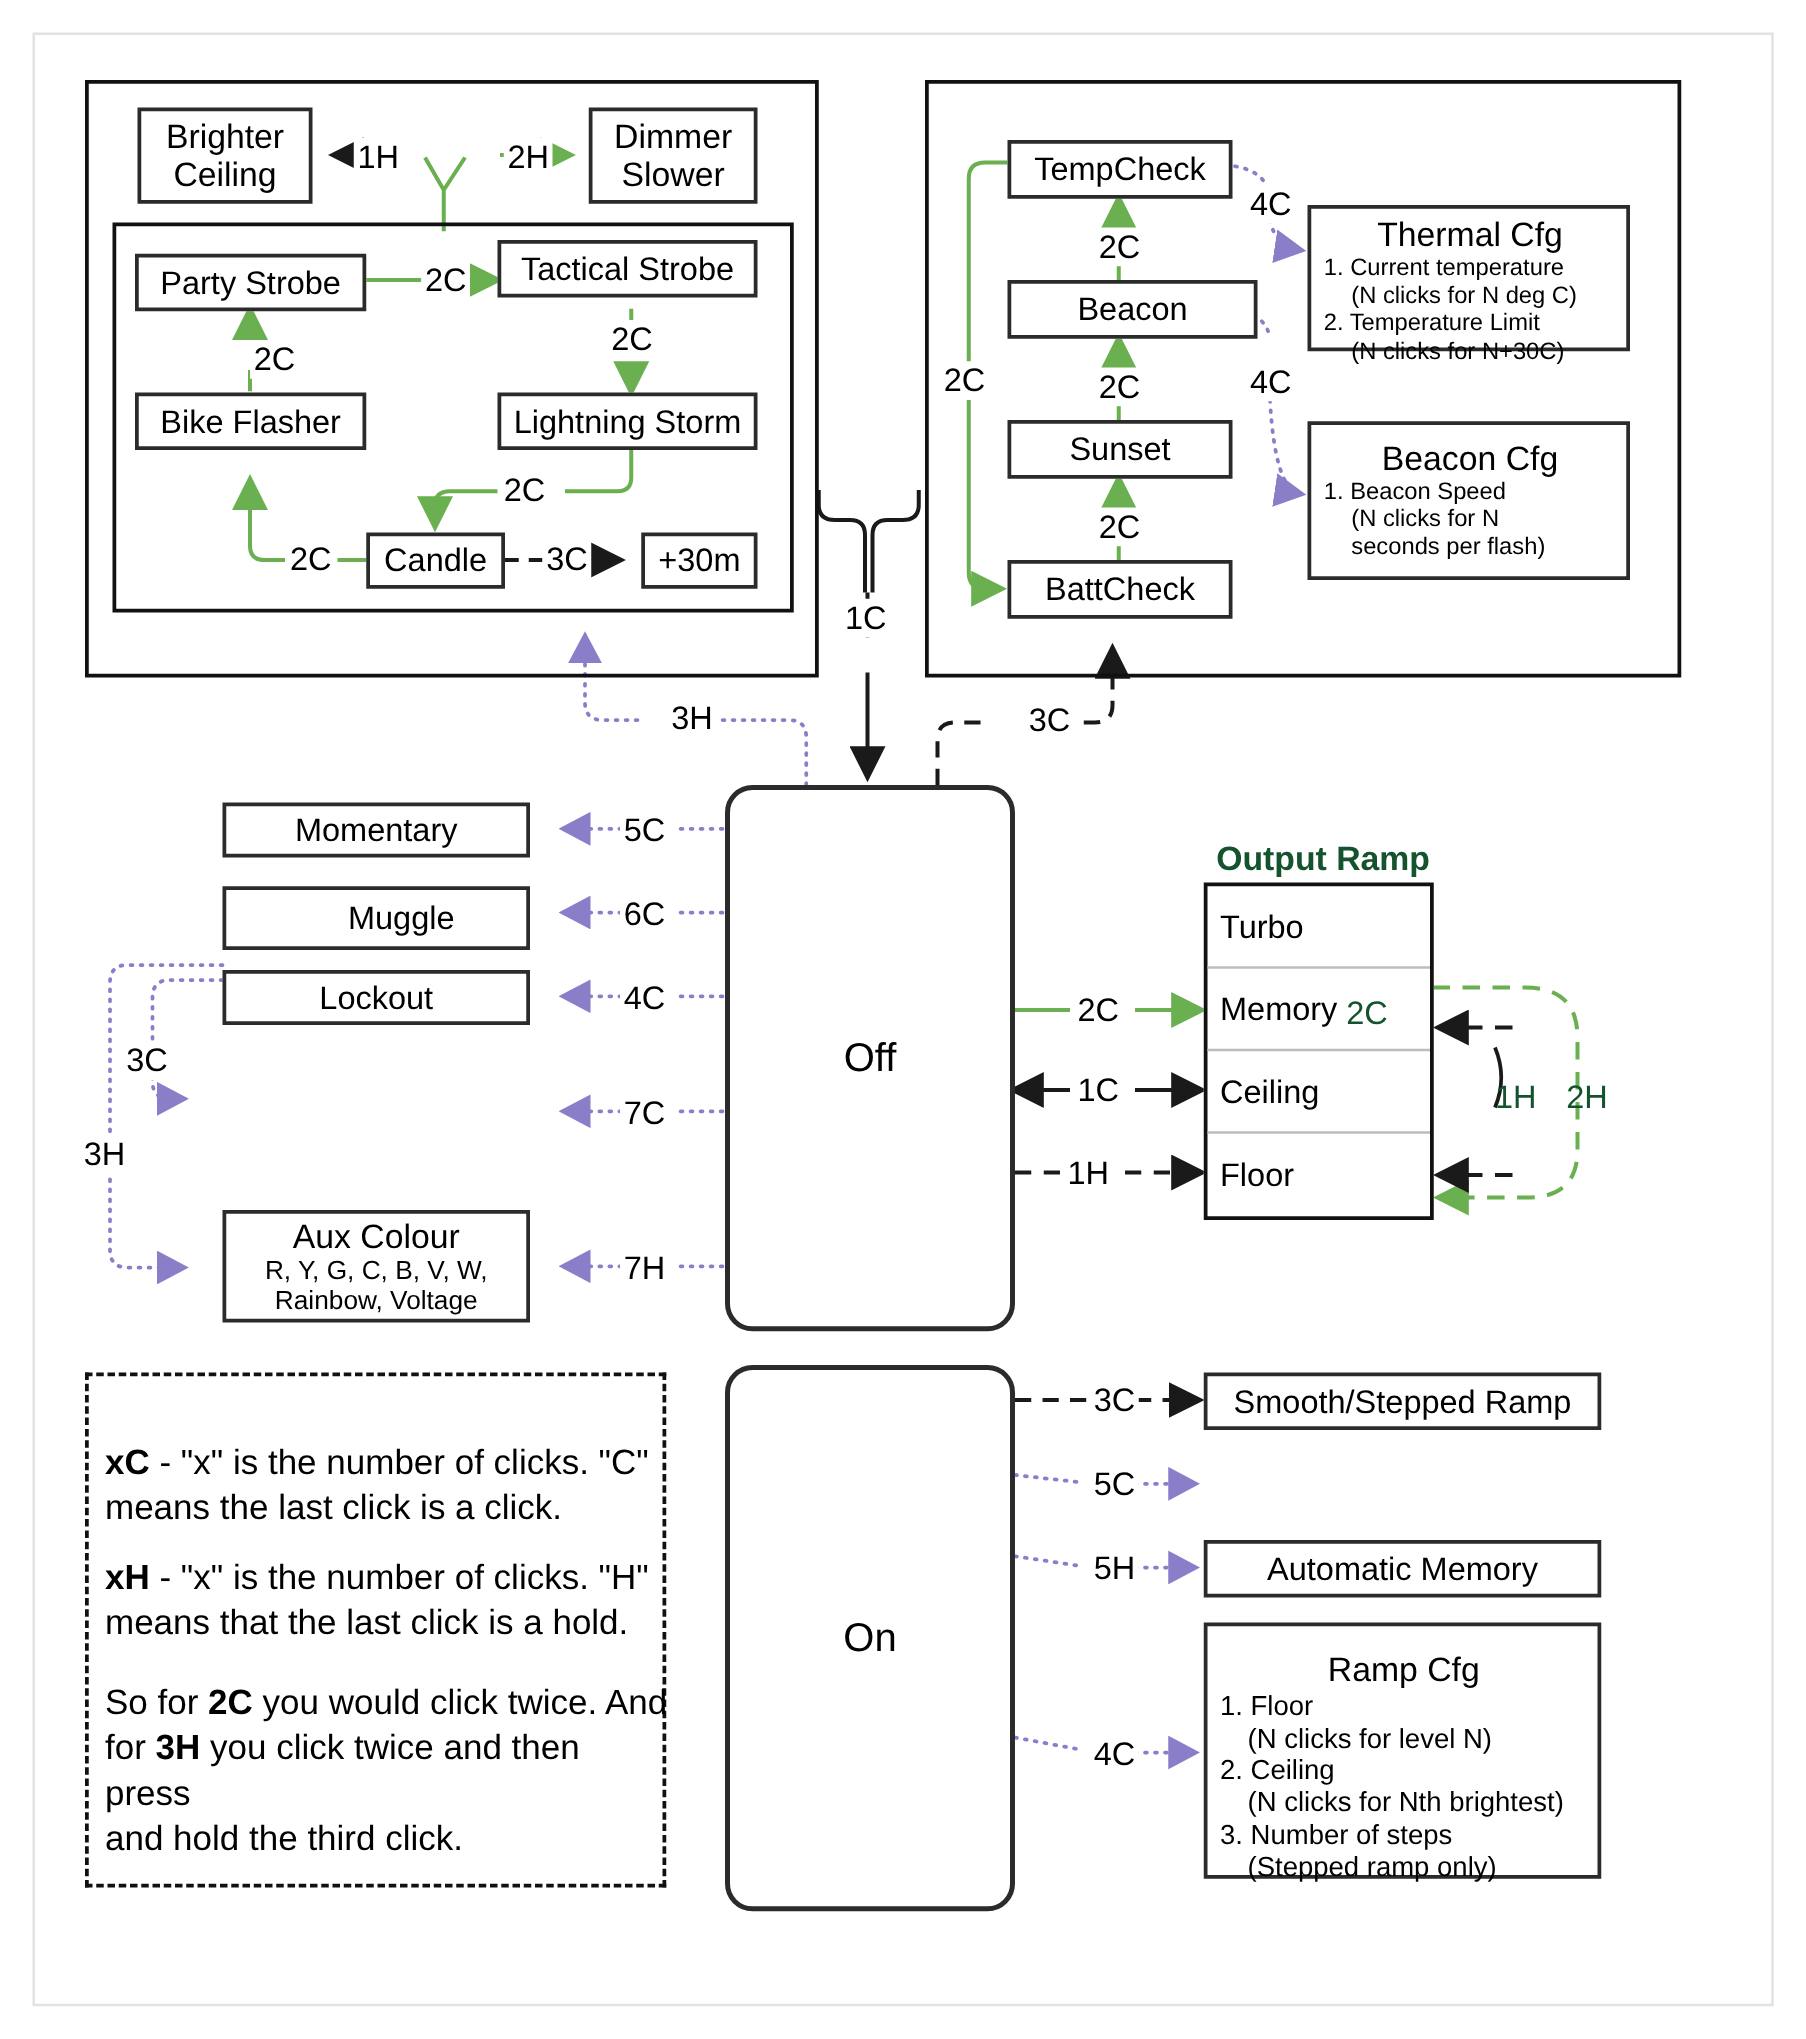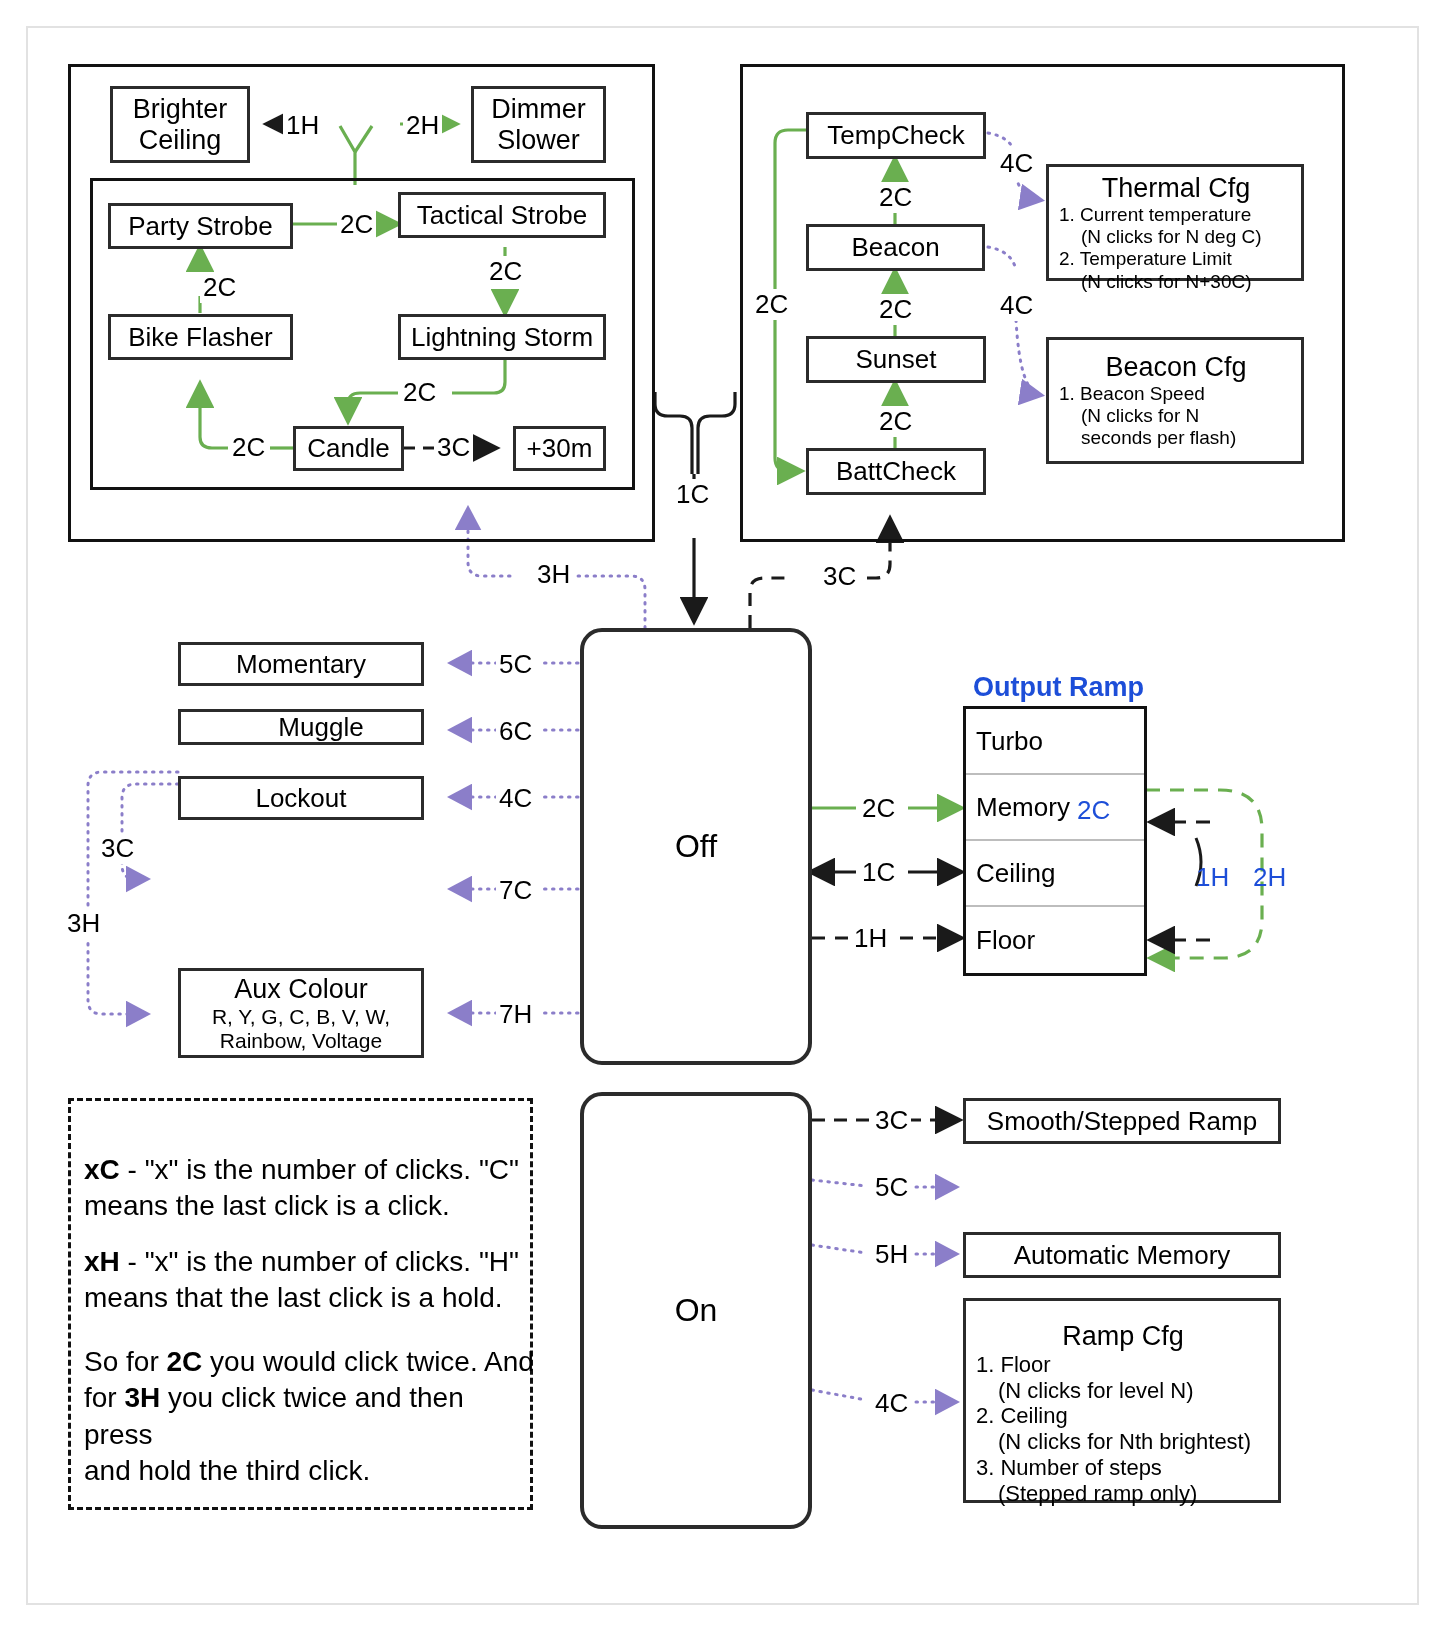--- a/index.html
+++ b/index.html
@@ -5,21 +5,21 @@
   html,body{margin:0;padding:0;background:#ffffff;}
   body{font-family:"Liberation Sans", sans-serif;}
   #stage{position:relative;width:1445px;height:1631px;background:#ffffff;overflow:hidden;}
   #outer-frame{position:absolute;left:26px;top:26px;width:1393px;height:1579px;border:2px solid #e2e2e2;box-sizing:border-box;}
   svg.layer{position:absolute;left:0;top:0;width:1445px;height:1631px;pointer-events:none;}
   .node{position:absolute;box-sizing:border-box;border:3px solid #2b2b2b;background:#ffffff;
         display:flex;flex-direction:column;align-items:center;justify-content:center;
         color:#000;text-align:center;}
   .grp{position:absolute;box-sizing:border-box;border:3px solid #111;background:transparent;}
   .lbl{position:absolute;color:#000;background:#fff;padding:0 3px;white-space:nowrap;}
-  .plain{position:absolute;color:#1d4ed8;white-space:nowrap;}
+  .plain{position:absolute;color:#14532d;white-space:nowrap;}
   .t22{font-size:22px;}
   .t26{font-size:26px;}
   .t27{font-size:27px;}
   .t28{font-size:28px;}
   .t32{font-size:32px;}
   .t19{font-size:19px;}
   .bold{font-weight:bold;}
   .rounded{border-radius:22px;border-width:4px;}
   .cfgbox{align-items:flex-start;justify-content:flex-start;padding:6px 8px 6px 10px;}
   .cfgtitle{width:100%;text-align:center;}
@@ -202,21 +202,21 @@
   <div class="lbl t26" style="left:200px;top:272px;">2C</div>
   <div class="lbl t26" style="left:400px;top:377px;">2C</div>
   <div class="lbl t26" style="left:229px;top:432px;">2C</div>
   <div class="lbl t26" style="left:434px;top:432px;">3C</div>
 
   <div class="grp" style="left:740px;top:64px;width:605px;height:478px;"></div>
 
   <div class="node" style="left:806px;top:112px;width:180px;height:47px;">
     <div class="t26">TempCheck</div>
   </div>
-  <div class="node" style="left:806px;top:224px;width:179px;height:47px;align-items:center;">
+  <div class="node" style="left:806px;top:224px;width:200px;height:47px;align-items:center;">
     <div class="t26">Beacon</div>
   </div>
   <div class="node" style="left:806px;top:336px;width:180px;height:47px;">
     <div class="t26">Sunset</div>
   </div>
   <div class="node" style="left:806px;top:448px;width:180px;height:47px;">
     <div class="t26">BattCheck</div>
   </div>
 
   <div class="lbl t26" style="left:752px;top:289px;">2C</div>
@@ -250,21 +250,21 @@
 
   <div class="lbl t26" style="left:673px;top:479px;">1C</div>
   <div class="lbl t26" style="left:820px;top:561px;">3C</div>
   <div class="lbl t26" style="left:534px;top:559px;">3H</div>
 
   <div class="node" style="left:178px;top:642px;width:246px;height:44px;">
     <div class="t26">Momentary</div>
   </div>
   <div class="lbl t26" style="left:496px;top:649px;">5C</div>
 
-  <div class="node" style="left:178px;top:709px;width:246px;height:36px;padding-left:40px;">
+  <div class="node" style="left:178px;top:709px;width:246px;height:51px;padding-left:40px;">
     <div class="t26">Muggle</div>
   </div>
   <div class="lbl t26" style="left:496px;top:716px;">6C</div>
 
   <div class="node" style="left:178px;top:776px;width:246px;height:44px;">
     <div class="t26">Lockout</div>
   </div>
   <div class="lbl t26" style="left:496px;top:783px;">4C</div>
 
   <div class="lbl t26" style="left:496px;top:875px;">7C</div>

